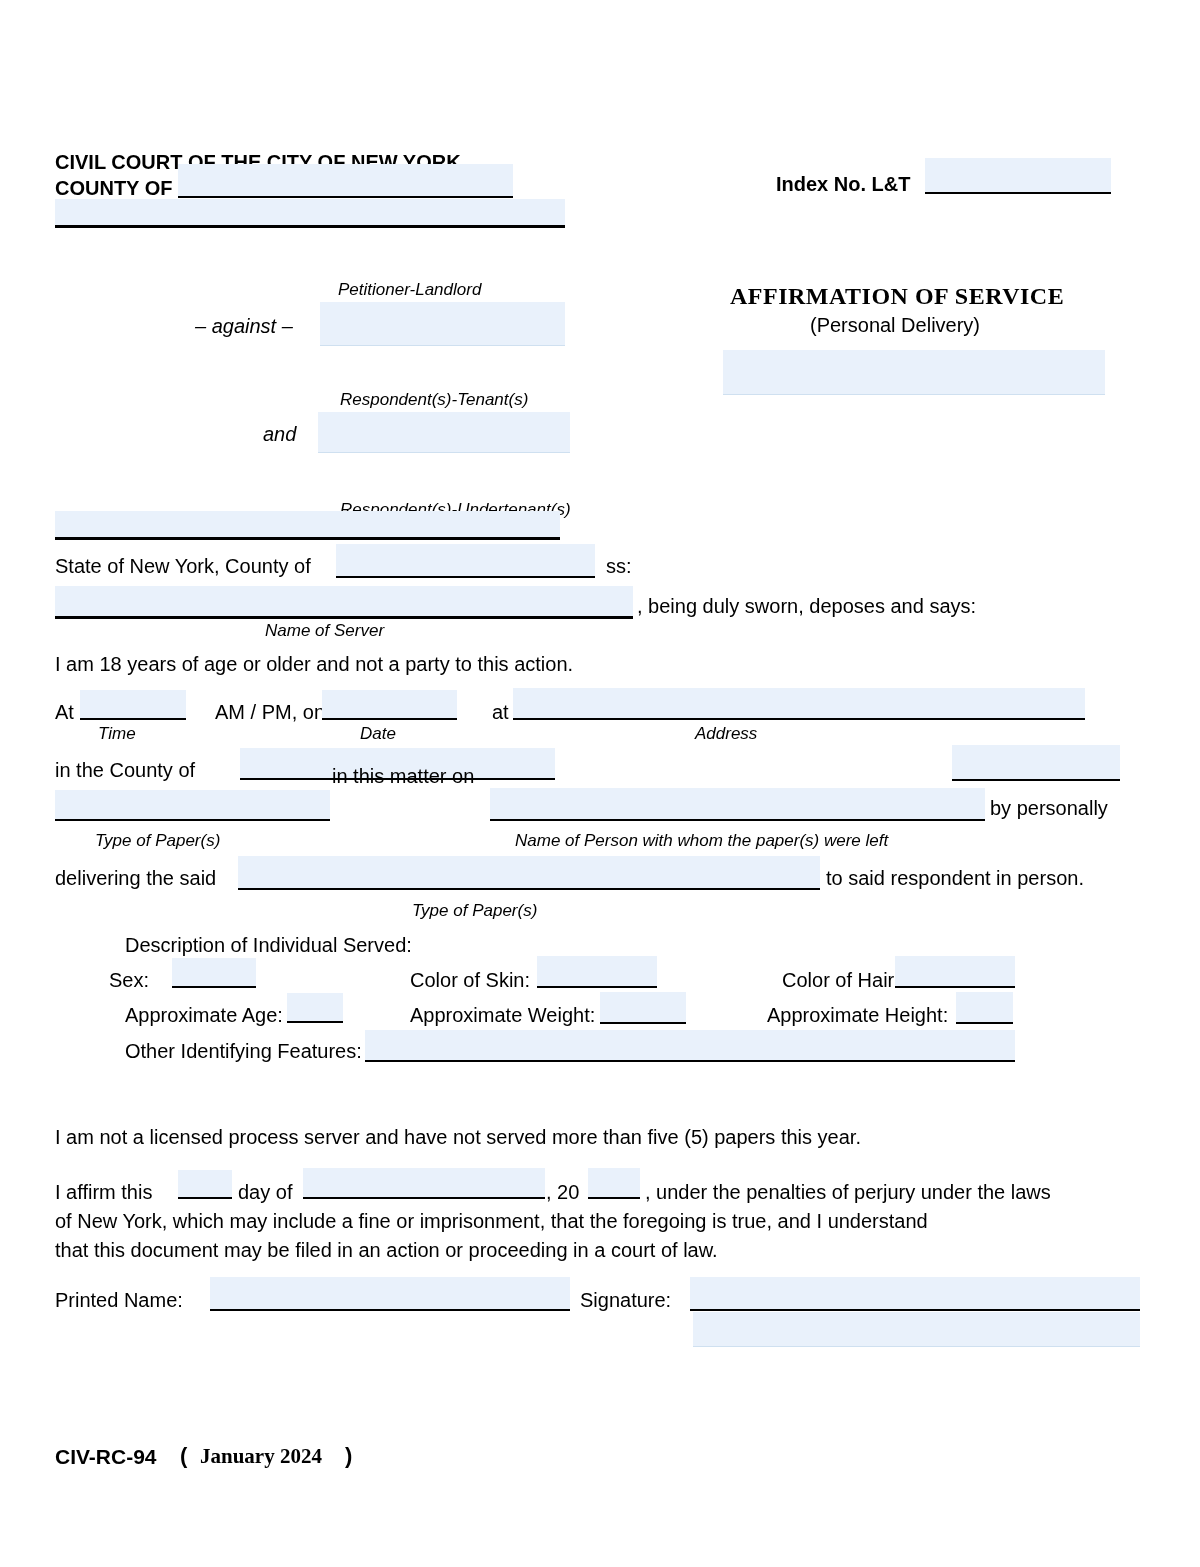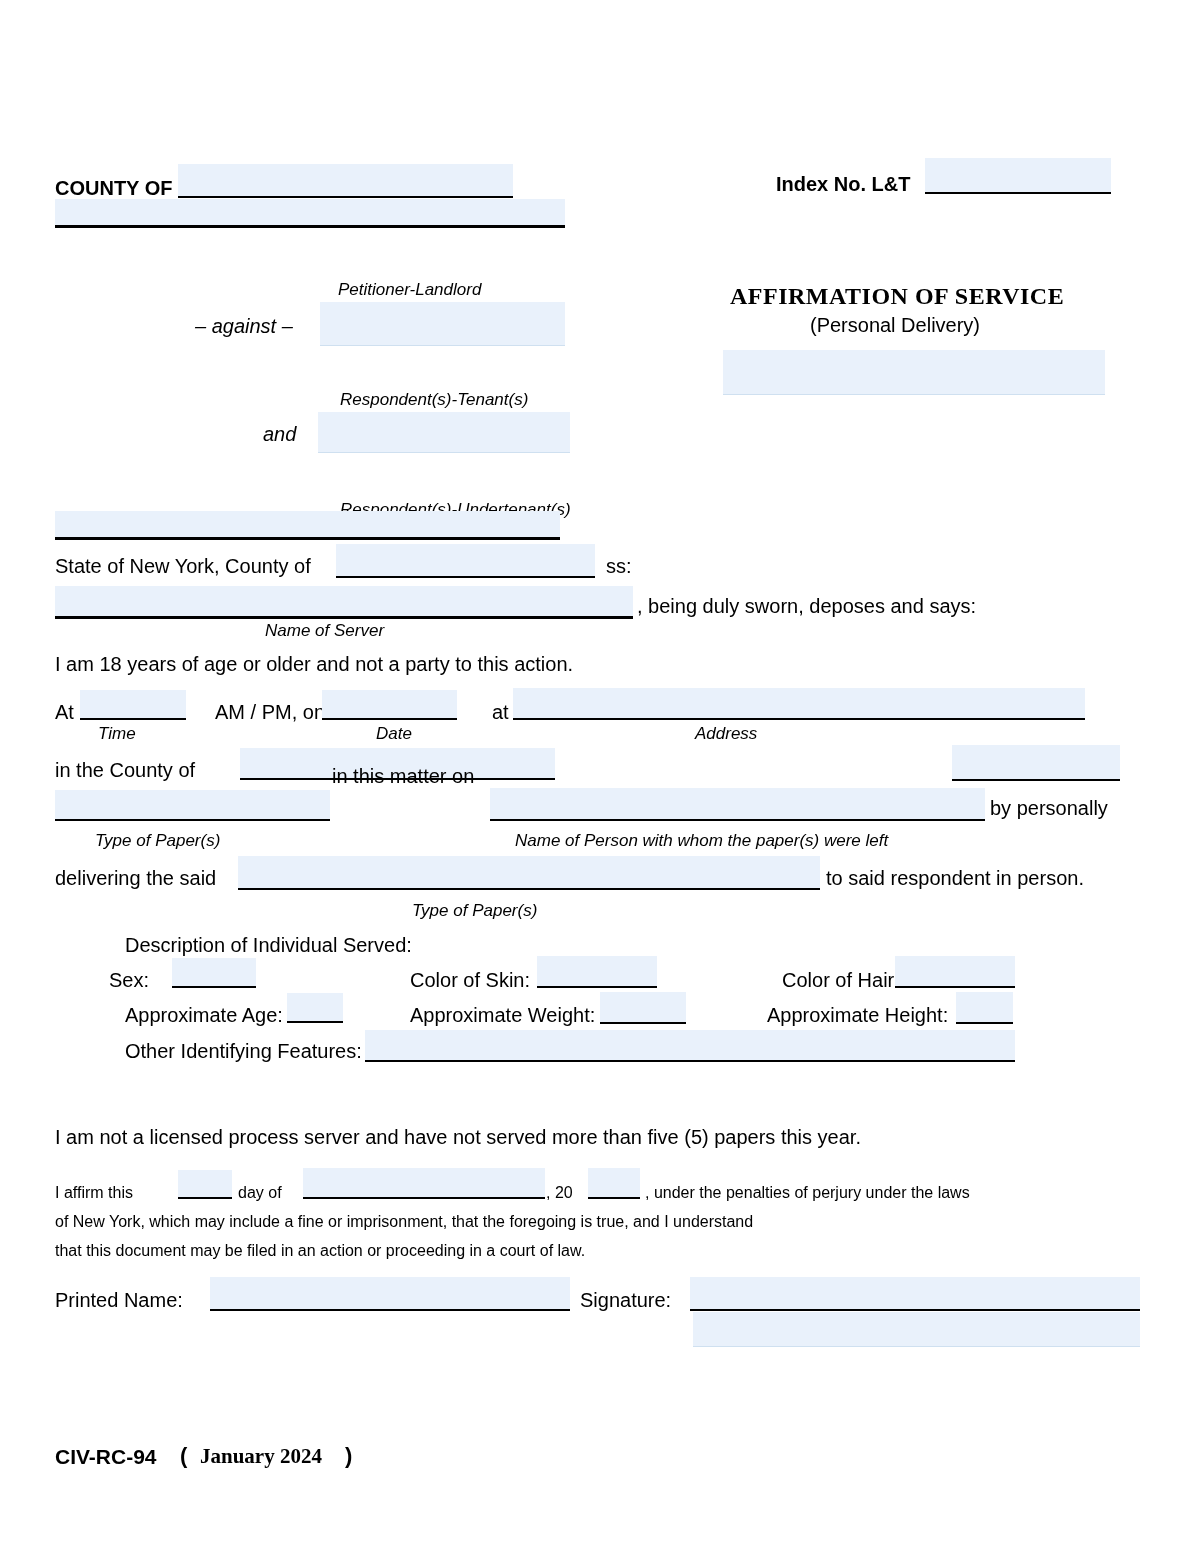--- a/index.html
+++ b/index.html
@@ -12,27 +12,28 @@
     overflow:hidden;
   }
   .t{position:absolute;font-size:20px;line-height:1.2;white-space:nowrap;}
   .b{font-weight:bold;}
   .i{font-style:italic;}
   .sm{position:absolute;font-size:17px;font-style:italic;white-space:nowrap;}
   .serif{font-family:"Liberation Serif", serif;}
   .field{position:absolute;background:#e9f1fb;border-bottom:1px solid #cfe0f0;}
   .ul{border-bottom:2.5px solid #000;}
   .ul3{border-bottom:3.5px solid #000;}
-  .para{position:absolute;font-size:16px;line-height:29px;white-space:nowrap;}
+  .para{position:absolute;font-size:20px;line-height:29px;white-space:nowrap;}
 </style>
 </head>
 <body>
 
 <div class="page">
 
+  <div class="t b" style="left:55px;top:150px;">CIVIL COURT OF THE CITY OF NEW YORK</div>
   <div class="t b" style="left:55px;top:176px;">COUNTY OF</div>
   <div class="field ul" style="left:178px;top:164px;width:335px;height:32px;"></div>
 
   <div class="field ul3" style="left:55px;top:199px;width:510px;height:26px;"></div>
 
   <div class="t b" style="left:776px;top:172px;">Index No. L&amp;T</div>
   <div class="field ul" style="left:925px;top:158px;width:186px;height:34px;"></div>
 
   <div class="sm" style="left:338px;top:280px;">Petitioner-Landlord</div>
   <div class="t i" style="left:195px;top:314px;">– against –</div>
@@ -59,21 +60,21 @@
 
   <div class="t" style="left:55px;top:652px;">I am 18 years of age or older and not a party to this action.</div>
 
   <div class="t" style="left:55px;top:700px;">At</div>
   <div class="field ul" style="left:80px;top:690px;width:106px;height:28px;"></div>
   <div class="t" style="left:215px;top:700px;">AM / PM, on</div>
   <div class="field ul" style="left:322px;top:690px;width:135px;height:28px;"></div>
   <div class="t" style="left:492px;top:700px;">at</div>
   <div class="field ul" style="left:513px;top:688px;width:572px;height:30px;"></div>
   <div class="sm" style="left:98px;top:724px;">Time</div>
-  <div class="sm" style="left:376px;top:724px;">Date</div>
+  <div class="sm" style="left:360px;top:724px;">Date</div>
   <div class="sm" style="left:695px;top:724px;">Address</div>
 
   <div class="t" style="left:55px;top:758px;">in the County of</div>
   <div class="field ul" style="left:240px;top:748px;width:315px;height:30px;"></div>
   <div class="field ul" style="left:952px;top:745px;width:168px;height:34px;"></div>
 
   <div class="field ul" style="left:55px;top:790px;width:275px;height:29px;"></div>
   <div class="t" style="left:332px;top:764px;">in this matter on</div>
   <div class="field ul" style="left:490px;top:788px;width:495px;height:31px;"></div>
   <div class="t" style="left:990px;top:796px;">by personally</div>

